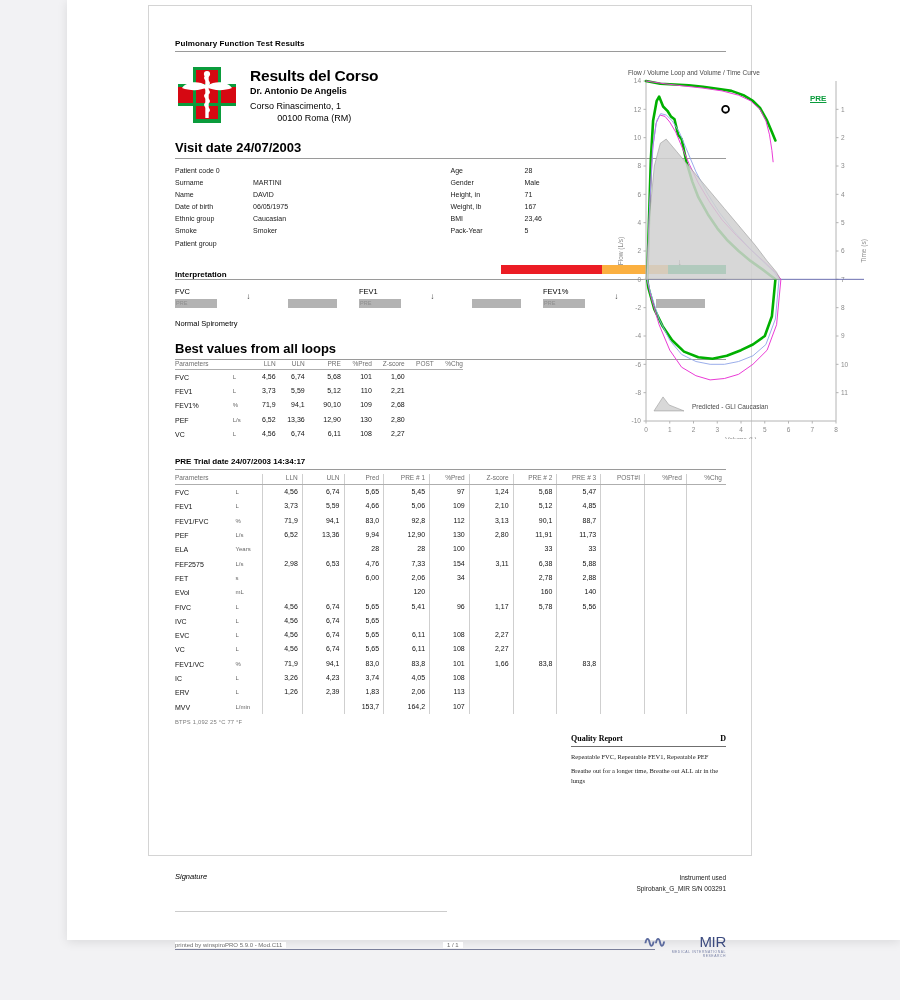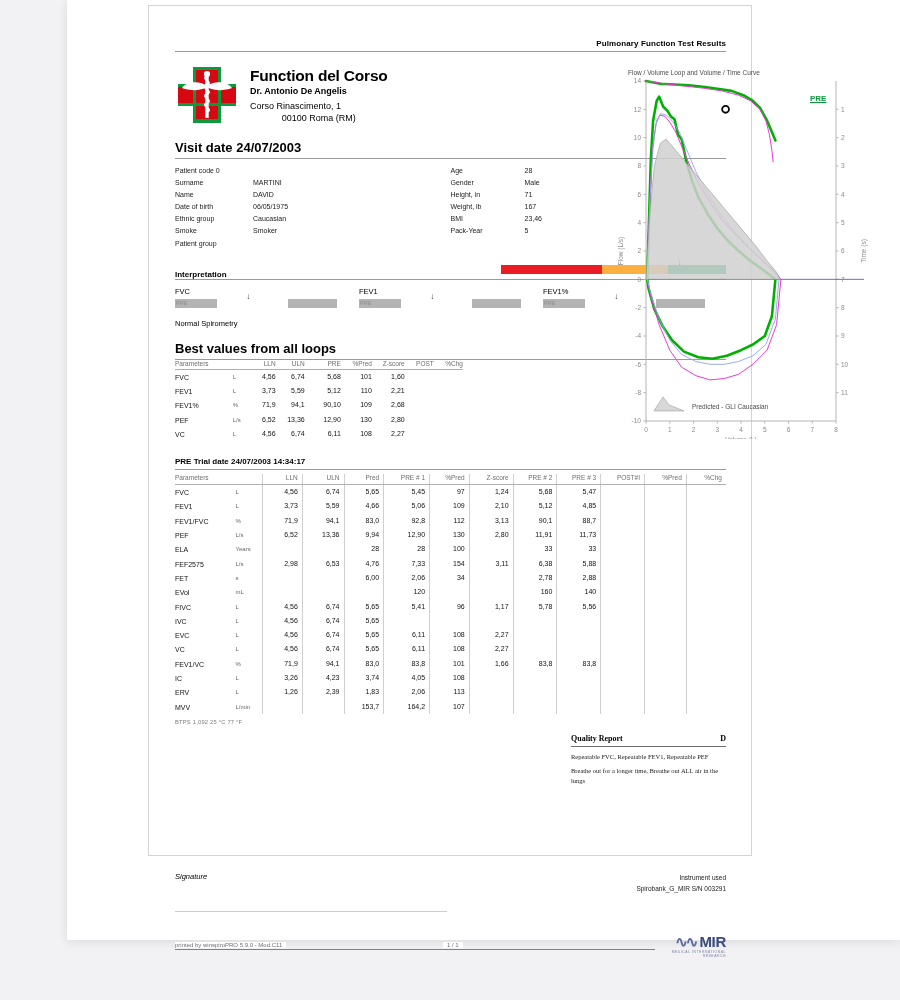--- a/index.html
+++ b/index.html
@@ -20,21 +20,21 @@
   }
   
   .page {
     position:absolute; left:148px; top:5px; width:604px; height:851px;
     background:#ffffff;
     border:1px solid #d4d4d4;
   }
   .inner { position:absolute; left:26px; top:33px; width:551px; }
 
   
-  .h-title { font-size:8px; font-weight:bold; color:#000; letter-spacing:.1px;text-align:right; }
+  .h-title { font-size:8px; font-weight:bold; color:#000; letter-spacing:.1px; }
   .rule { height:1px; background:#9a9a9a; margin-top:3px; }
   .sec-head { font-size:13px; font-weight:bold; color:#000; }
 
   
   .hdr { display:flex; margin-top:14px; }
   .logo { width:60px; height:58px; position:relative; flex:none; margin-left:2px; }
   .logo .cross-v { position:absolute; left:19px; top:1px; width:22px; height:56px; background:#d60812; }
   .logo .cross-h { position:absolute; left:1px; top:18px; width:58px; height:22px; background:#d60812; }
   .logo .gv1 { position:absolute; left:19px; top:1px; width:22px; height:3px; background:#0a9c3c; }
   .logo .gv2 { position:absolute; left:19px; top:53px; width:22px; height:4px; background:#0a9c3c; }
@@ -112,21 +112,21 @@
   .sig { font-size:7.5px; font-style:italic; color:#000; }
   .instr { text-align:right; font-size:6.5px; color:#1a1a1a; line-height:11px;}
   .sig-line { width:272px; height:1px; background:#cccccc; margin-top:17px; }
   .foot { position:relative; margin-top:28px; height:20px; }
   .foot .fline { position:absolute; left:0; top:9px; width:480px; height:1px; background:#7a7f9a; }
   .foot .fl { position:absolute; left:0; top:2px; font-size:6px; color:#6d6d6d; background:#fff; padding-right:4px;}
   .foot .fc { position:absolute; left:268px; top:2px; font-size:6px; color:#6d6d6d; background:#fff; padding:0 4px;}
   .mir { position:absolute; right:0; top:-6px; width:76px; text-align:right;}
   .mir .m1 { display:flex; align-items:center; justify-content:flex-end; gap:3px;}
   .mir .wave { font-size:15px; font-weight:bold; color:#5b6a9e; line-height:15px; letter-spacing:-2px;}
-  .mir .mt { font-size:15px; font-weight:bold; color:#3b4a7e; line-height:15px; letter-spacing:-.3px;}
+  .mir .mt { font-size:15px; font-weight:normal; color:#3b4a7e; line-height:15px; letter-spacing:-.3px;margin-left:32px;}
   .mir .m2 { font-size:3.4px; color:#7a83a8; letter-spacing:.55px; margin-top:1px; }
 
   
   .chart { position:absolute; left:465px; top:63px; width:262px; height:370px; }
   .chart .ctitle { font-size:6.5px; color:#4a4a4a; position:absolute; left:14px; top:0; }
   .chart svg { position:absolute; left:0; top:0; }
   .pre-tag { position:absolute; left:196px; top:25px; font-size:8px; font-weight:bold; color:#0a9c3c; text-decoration:underline; }
 </style>
 </head>
 <body>
@@ -153,21 +153,21 @@
           <div class="gc1"></div>
             <div class="gc2"></div>
           <svg class="cad" viewBox="0 0 60 58">
             <path d="M30 6 L30 52" stroke="#fff" stroke-width="3.4" fill="none"></path>
             <path d="M30 10 c-6 3 6 6 0 9 c-6 3 6 6 0 9 c-6 3 6 6 0 9 c-6 3 6 6 0 9" stroke="#fff" stroke-width="2.4" fill="none"></path>
             <path d="M30 20 C20 13 8 17 5 22 C13 25 24 25 30 21 C36 25 47 25 55 22 C52 17 40 13 30 20 Z" fill="#fff"></path>
             <circle cx="30" cy="8" r="3.1" fill="#fff"></circle>
           </svg>
         </div>
         <div class="brand">
-          <div class="b1">Function del Corso</div>
+          <div class="b1">Results del Corso</div>
           <div class="b2">Dr. Antonio De Angelis</div>
           <div class="b3">Corso Rinascimento, 1</div>
           <div class="b4">00100 Roma (RM)</div>
         </div>
       </div>
 
       <div class="visit">
         <div class="sec-head">Visit date 24/07/2003</div>
         <div class="rule"></div>
       </div>

